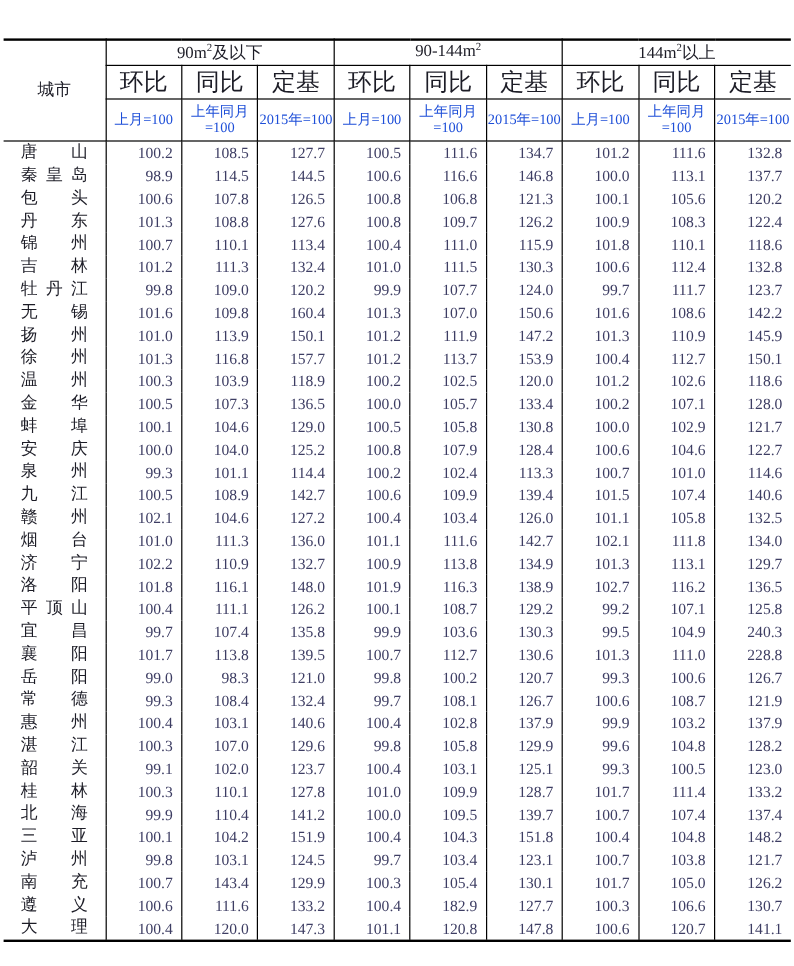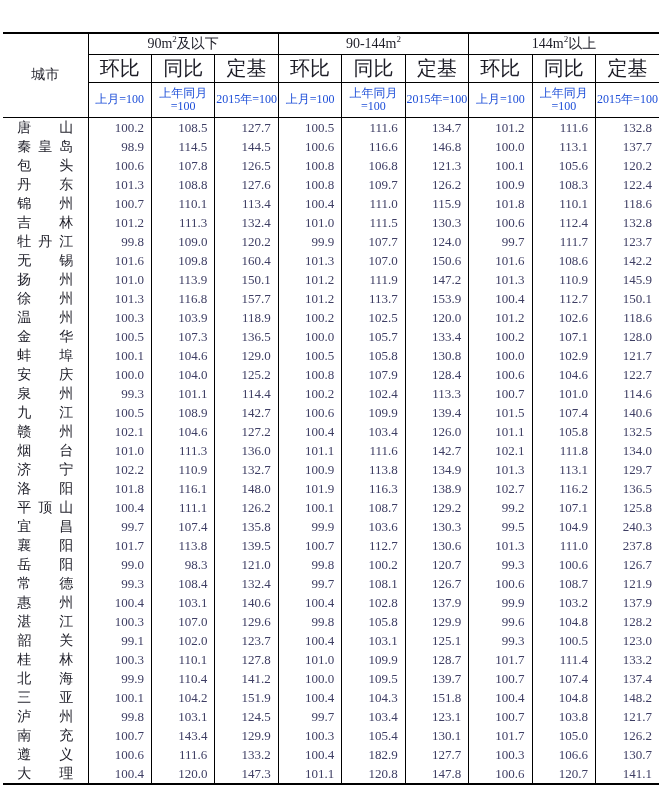--- a/index.html
+++ b/index.html
@@ -448,21 +448,21 @@
               <span>阳</span>
             </span></td>
           <td class="num-cell">101.7</td>
           <td class="num-cell">113.8</td>
           <td class="num-cell">139.5</td>
           <td class="num-cell">100.7</td>
           <td class="num-cell">112.7</td>
           <td class="num-cell">130.6</td>
           <td class="num-cell">101.3</td>
           <td class="num-cell">111.0</td>
-          <td class="num-cell">237.8</td>
+          <td class="num-cell">228.8</td>
         </tr>
         <tr>
           <td class="city-cell"><span class="city-name">
               <span>岳</span>
               <span>阳</span>
             </span></td>
           <td class="num-cell">99.0</td>
           <td class="num-cell">98.3</td>
           <td class="num-cell">121.0</td>
           <td class="num-cell">99.8</td>

